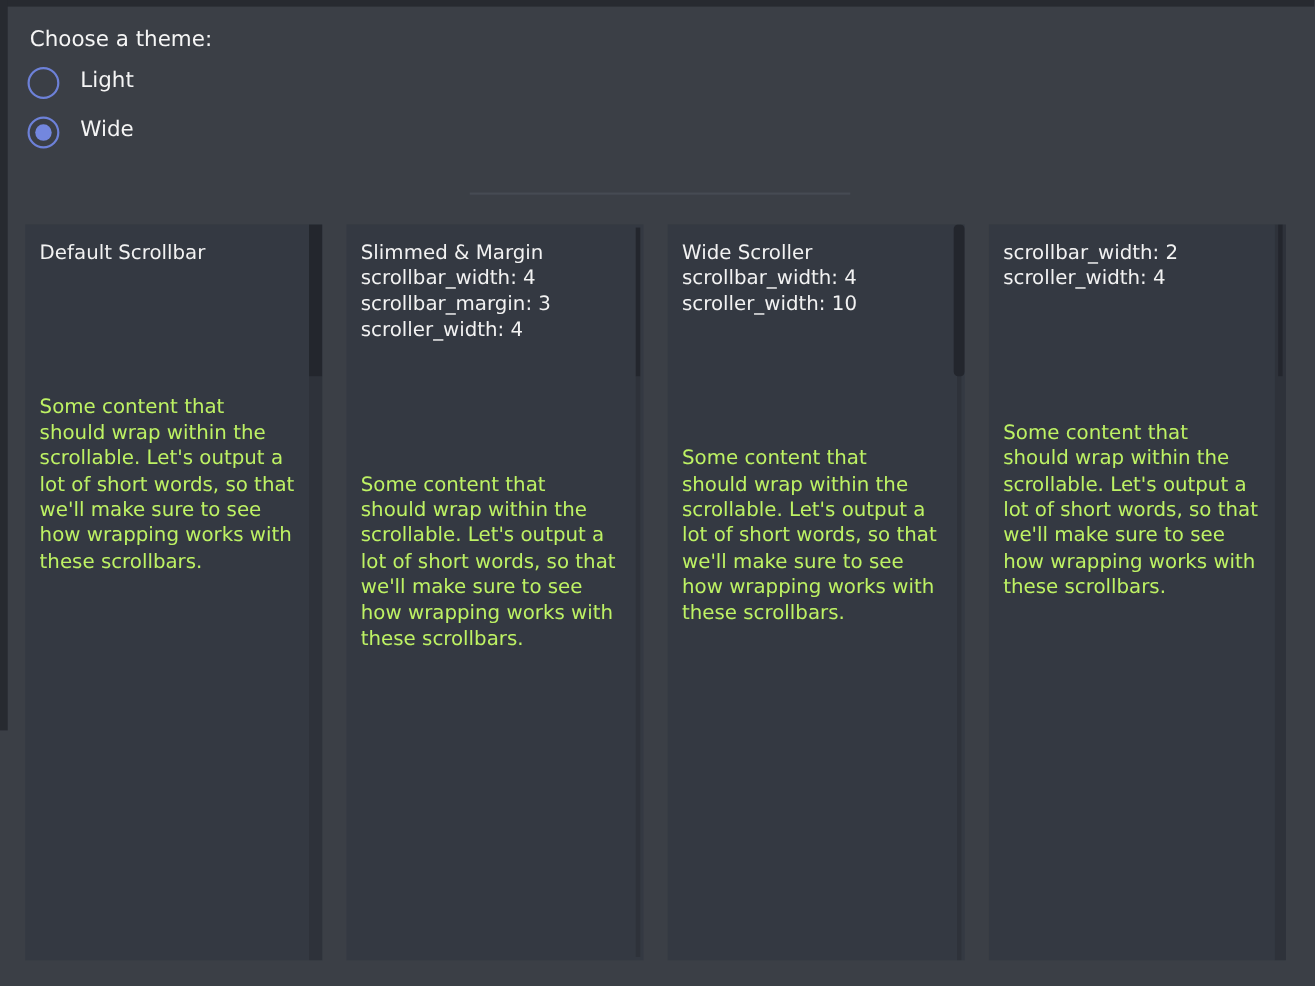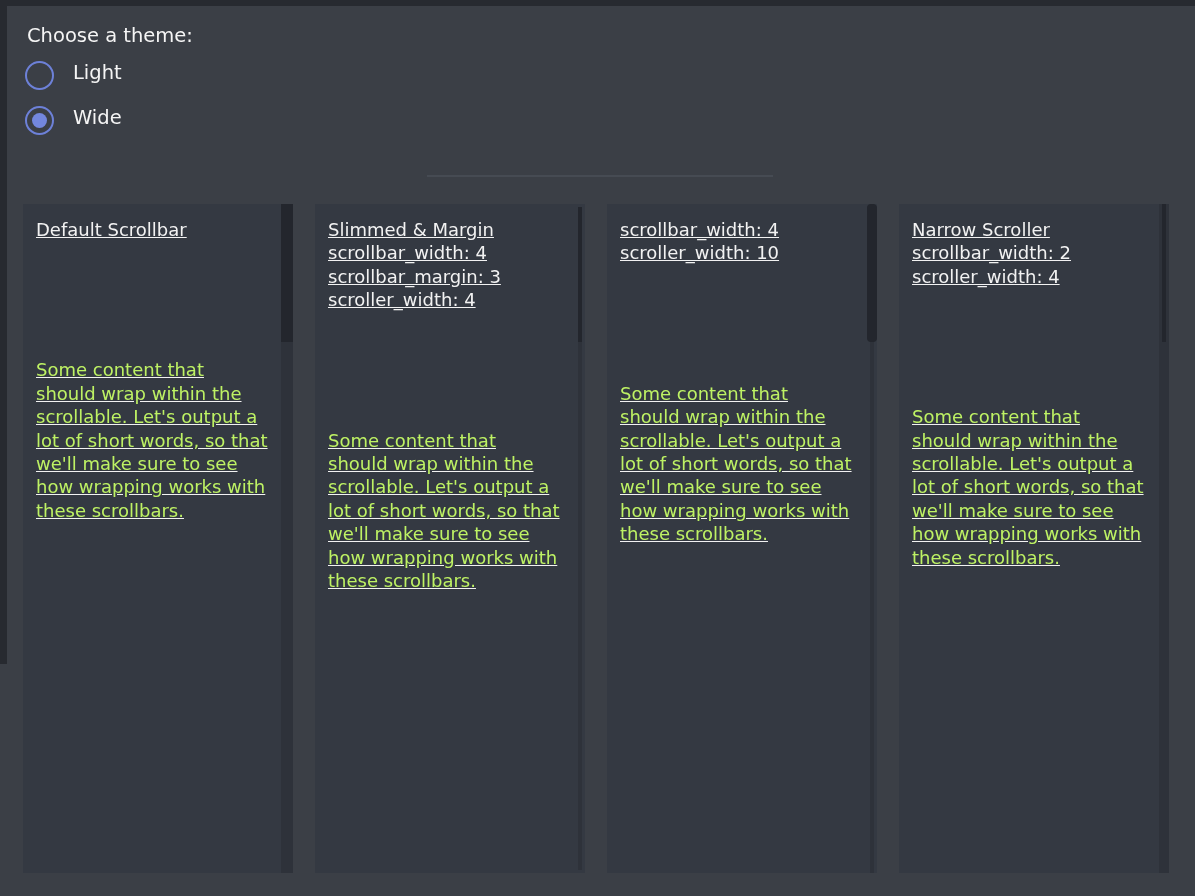--- a/index.html
+++ b/index.html
@@ -43,21 +43,21 @@
   .columns {
     position: absolute; left: 16px; top: 198px;
     display: flex; gap: 22px;
   }
   .panel {
     position: relative;
     width: 270px; height: 669px;
     background: #343942;
     overflow: hidden;
   }
-  .panel-inner { padding: 14px 24px 0 13px; text-decoration: underline; }
+  .panel-inner { padding: 14px 24px 0 13px; }
   .panel-title, .panel-params {
     font-size: 18px; line-height: 23.4px; color: #f2f2f2;
     white-space: pre-line;
   }
   .spacer { height: 117px; }
   .panel-content {
     font-size: 18px; line-height: 23.4px; color: #bef264;
   }
 
   
@@ -133,34 +133,34 @@
         <div class="panel-content">Some content that should wrap within the scrollable. Let's output a lot of short words, so that we'll make sure to see how wrapping works with these scrollbars.</div>
       </div>
       <div class="sbar sb-slim">
         <div class="track"></div>
         <div class="thumb"></div>
       </div>
     </div>
 
     <div class="panel">
       <div class="panel-inner">
+        <div class="panel-title">Wide Scroller</div>
         <div class="panel-params">scrollbar_width: 4
 scroller_width: 10</div>
         <div class="spacer"></div>
         <div class="panel-content">Some content that should wrap within the scrollable. Let's output a lot of short words, so that we'll make sure to see how wrapping works with these scrollbars.</div>
       </div>
       <div class="sbar sb-wide">
         <div class="track"></div>
         <div class="thumb"></div>
       </div>
     </div>
 
     <div class="panel">
       <div class="panel-inner">
-        <div class="panel-title">Narrow Scroller</div>
         <div class="panel-params">scrollbar_width: 2
 scroller_width: 4</div>
         <div class="spacer"></div>
         <div class="panel-content">Some content that should wrap within the scrollable. Let's output a lot of short words, so that we'll make sure to see how wrapping works with these scrollbars.</div>
       </div>
       <div class="sbar sb-narrow">
         <div class="track"></div>
         <div class="thumb"></div>
       </div>
     </div>

